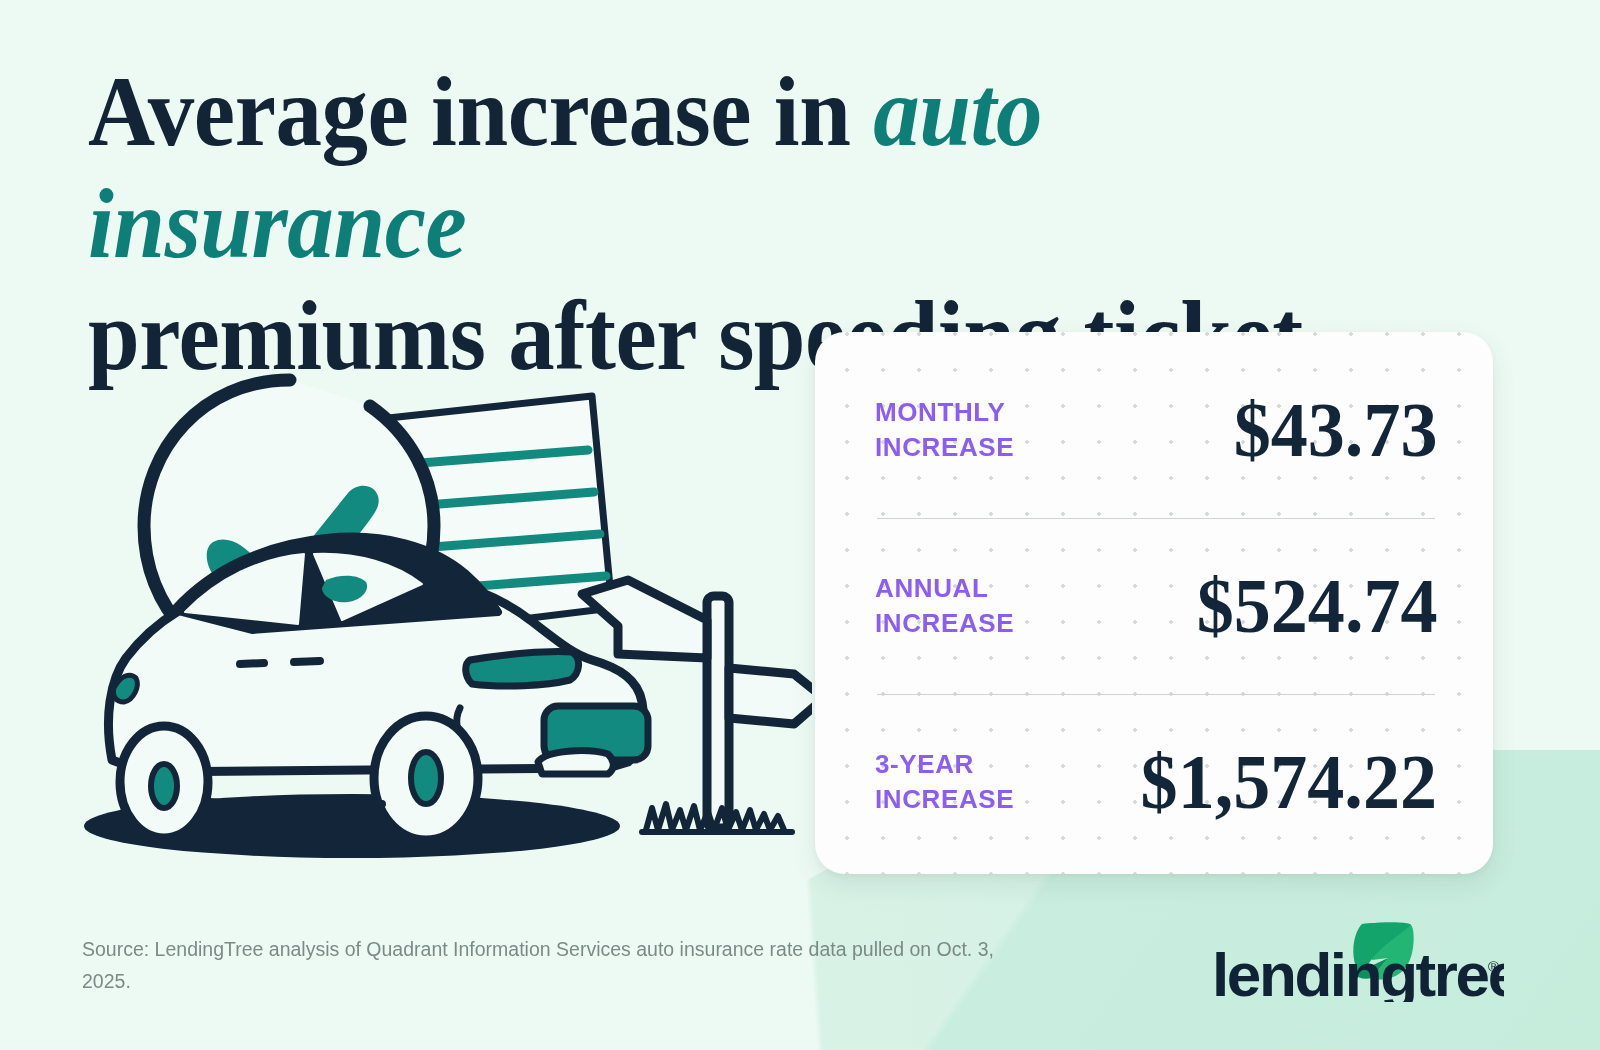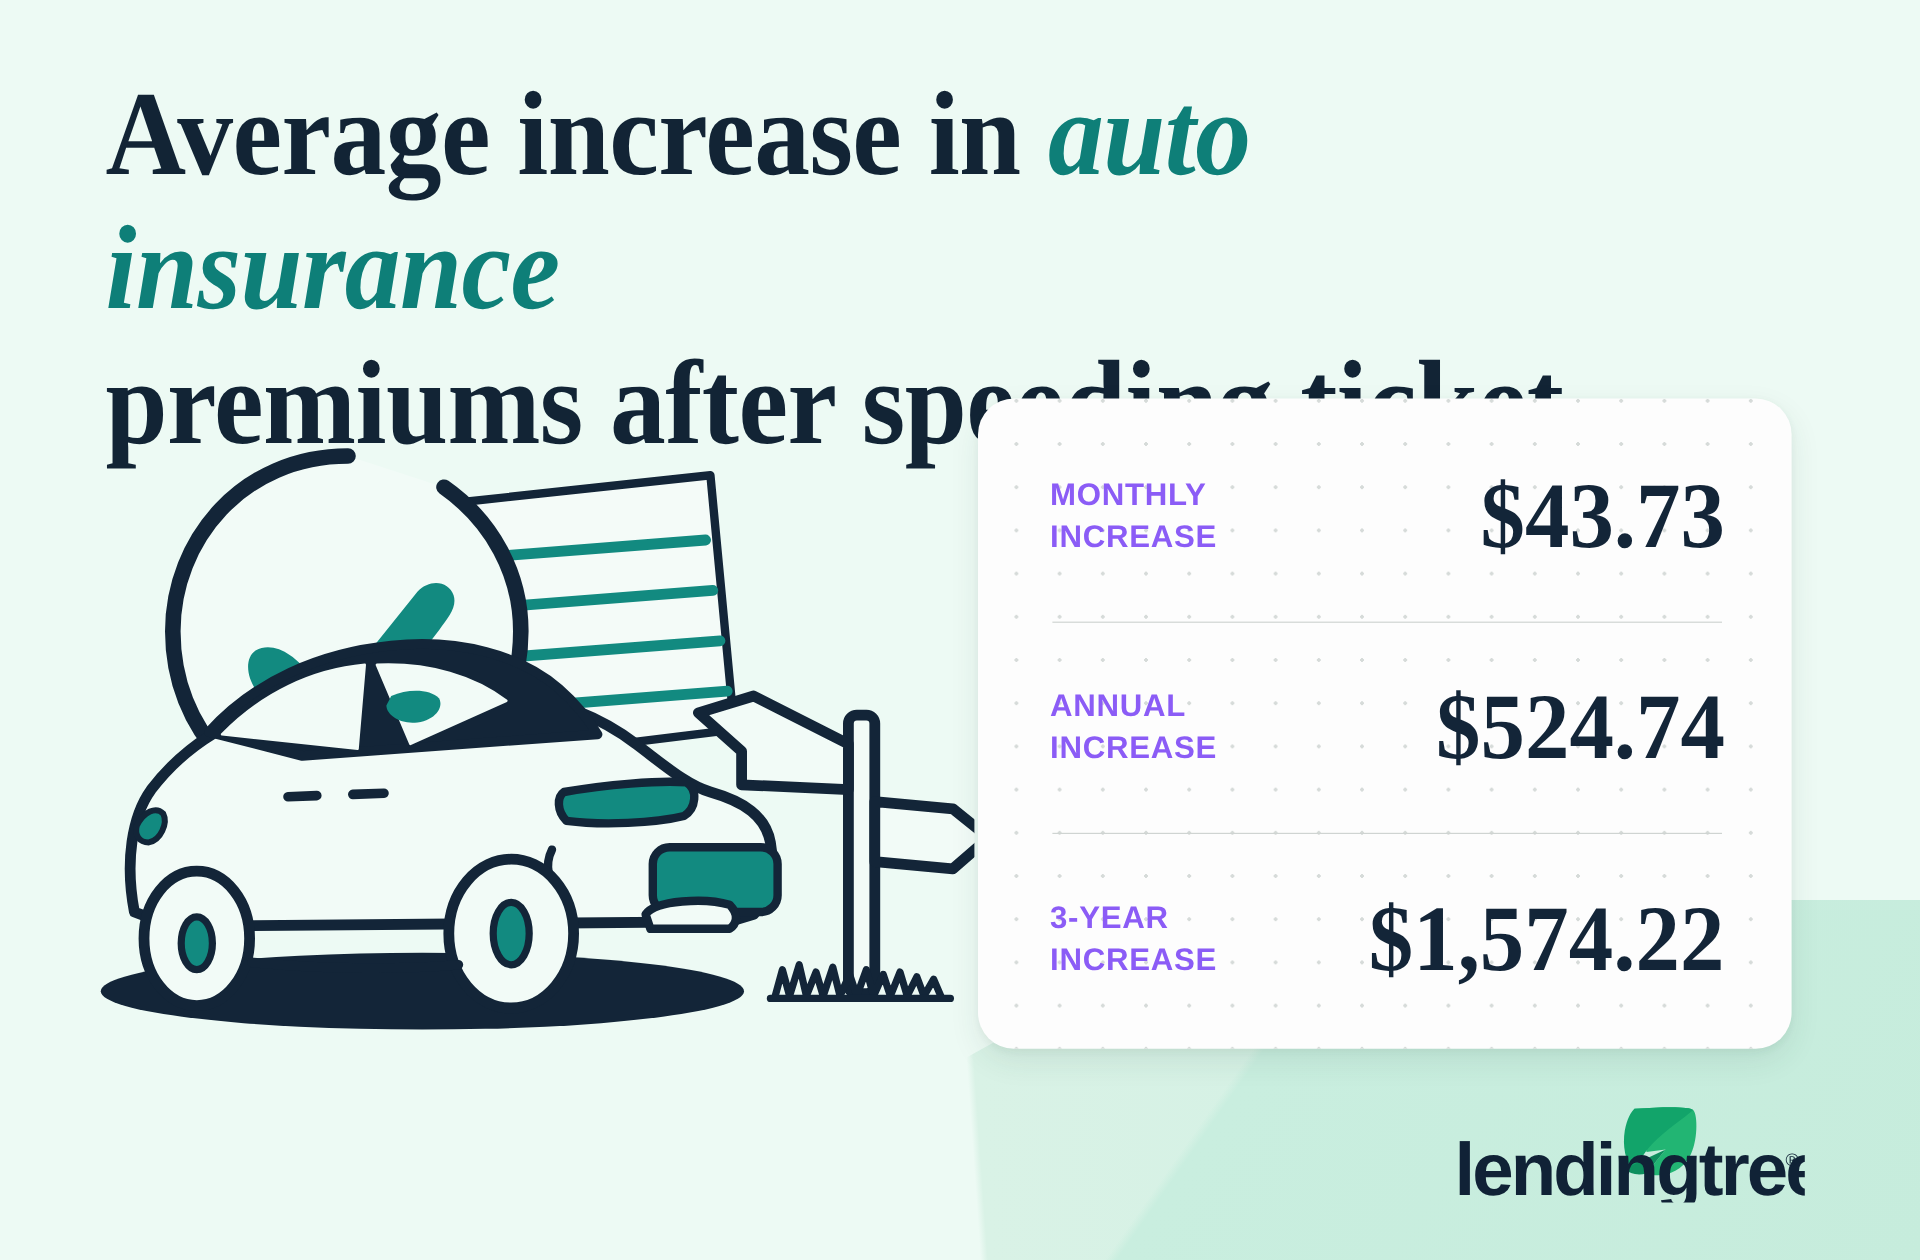--- a/index.html
+++ b/index.html
@@ -240,20 +240,24 @@
 
       <div class="row">
         <div class="label">3-YEAR
 INCREASE</div>
         <div class="value">$1,574.22</div>
       </div>
 
     </div>
   </div>
 
+  <div class="source">
+    <span>Source: LendingTree analysis of Quadrant Information Services auto insurance rate data</span>
+    <span>pulled on Oct. 3, 2025.</span>
+  </div>
 
   <div class="logo">
     <svg width="292" height="82" viewBox="0 0 292 82" xmlns="http://www.w3.org/2000/svg">
 
       <g>
         <path d="M150 4 C176 2 196 2 199 5 C203 9 203 32 196 44 C188 58 172 62 160 58 L176 38 L160 40 L160 26 L150 26 Z" fill="#22b573"></path>
         <path d="M150 4 C176 2 196 2 199 5 C191 12 176 22 166 32 C156 42 152 52 150 58 C142 48 140 34 142 22 C144 12 147 7 150 4 Z" fill="#12a46a"></path>
         <path d="M160 58 C152 60 146 58 142 54 L176 38 Z" fill="#0e8f5e"></path>
       </g>
 

